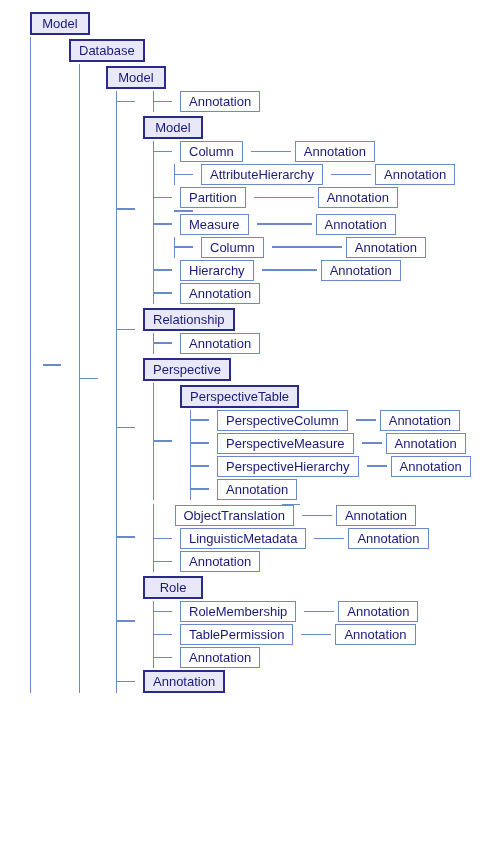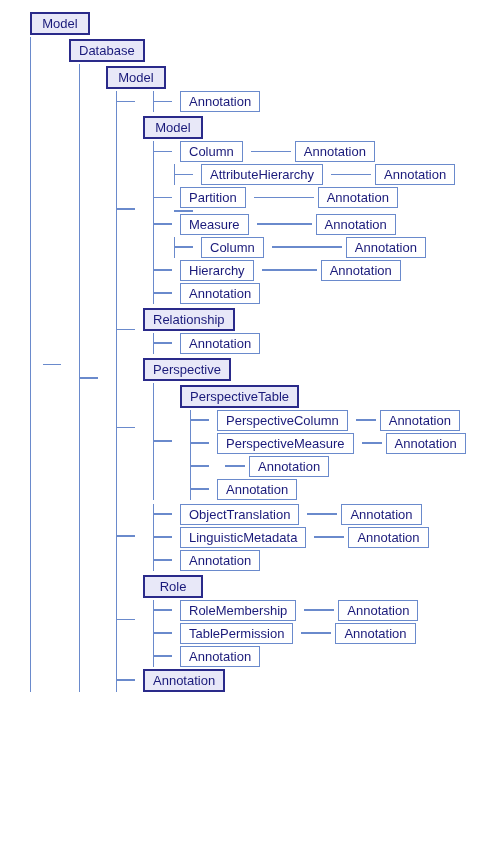--- a/index.html
+++ b/index.html
@@ -245,20 +245,21 @@
                                   <div class="sibling-annotation">
                                     <div class="sib-h" style="width:20px;"></div>
                                     <div class="node-box" style="margin-left:4px;">Annotation</div>
                                   </div>
                                 </div>
                               </div>
 
                               <div class="row-with-line" style="margin-top:2px;">
                                 <div class="h-line"></div>
                                 <div style="padding-left:8px; display:flex; align-items:center;">
+                                  <div class="node-box">PerspectiveHierarchy</div>
                                   <div class="sibling-annotation">
                                     <div class="sib-h" style="width:20px;"></div>
                                     <div class="node-box" style="margin-left:4px;">Annotation</div>
                                   </div>
                                 </div>
                               </div>
 
                               <div class="row-with-line" style="margin-top:2px;">
                                 <div class="h-line"></div>
                                 <div style="padding-left:8px;">
@@ -272,21 +273,21 @@
 
                       </div>
                     </div>
                   </div>
 
                   <div class="row-with-line" style="margin-top:2px;">
                     <div class="h-line"></div>
                     <div style="padding-left:8px;">
                       <div style="border-left:1.5px solid #6a8acc; margin-left:10px;">
 
-                        <div class="row-with-line" style="margin-top:2px;">
+                        <div class="row-with-line" style="margin-top:2px;flex-direction:column;">
                           <div class="h-line"></div>
                           <div style="padding-left:8px; display:flex; align-items:center;">
                             <div class="node-box">ObjectTranslation</div>
                             <div class="sibling-annotation">
                               <div class="sib-h" style="width:30px;"></div>
                               <div class="node-box" style="margin-left:4px;">Annotation</div>
                             </div>
                           </div>
                         </div>
 

